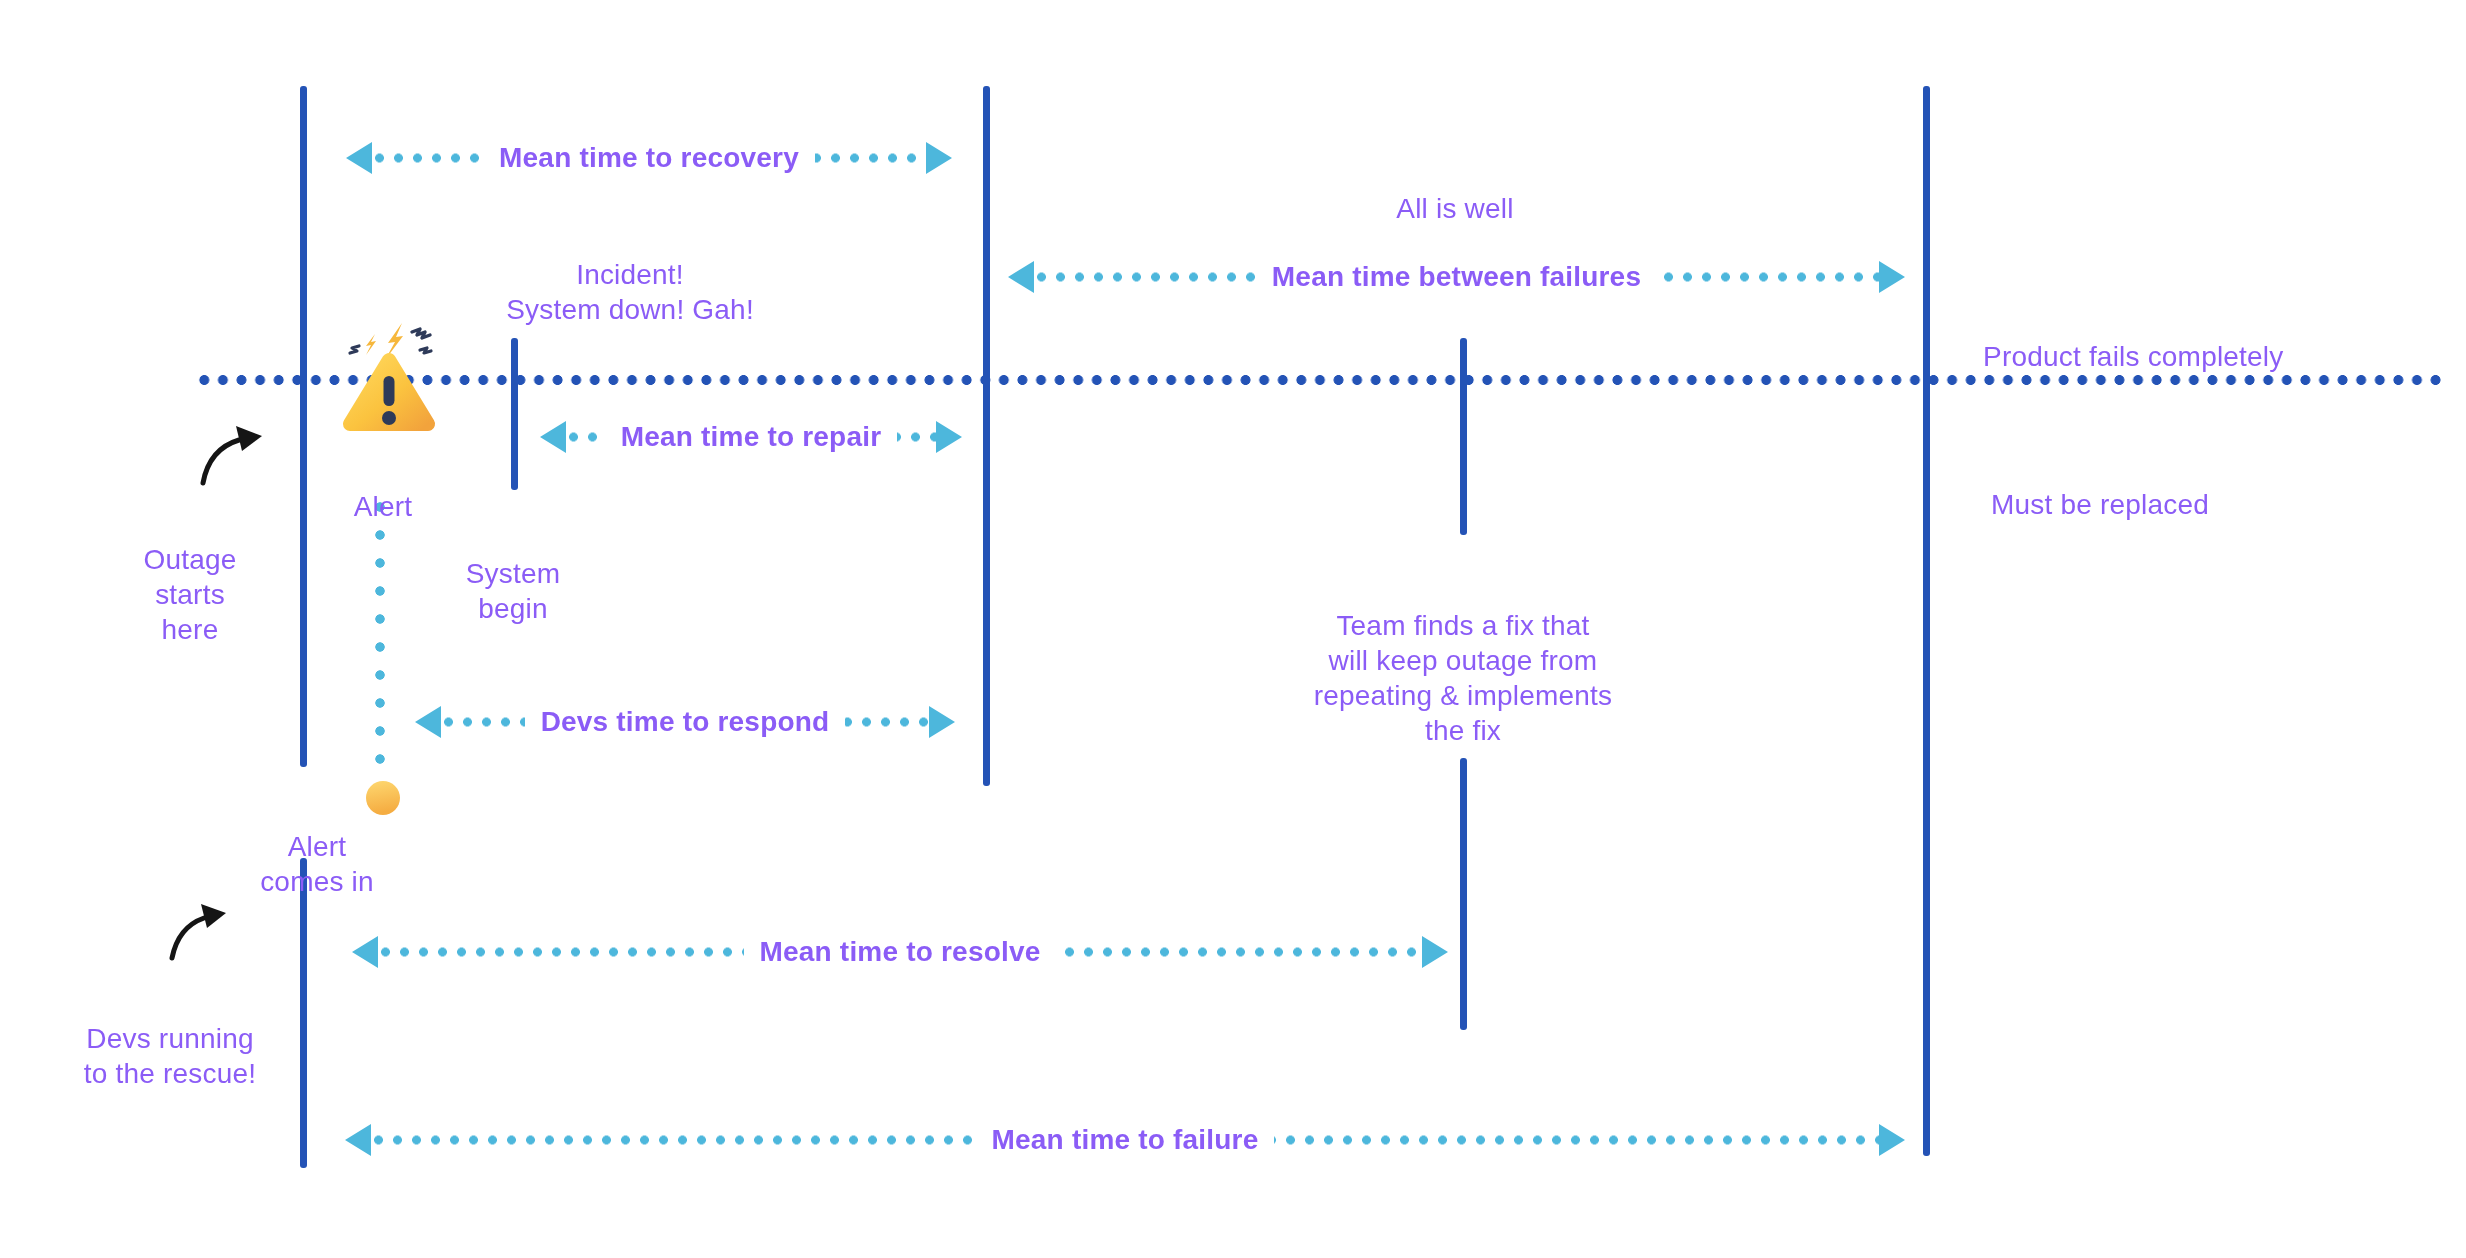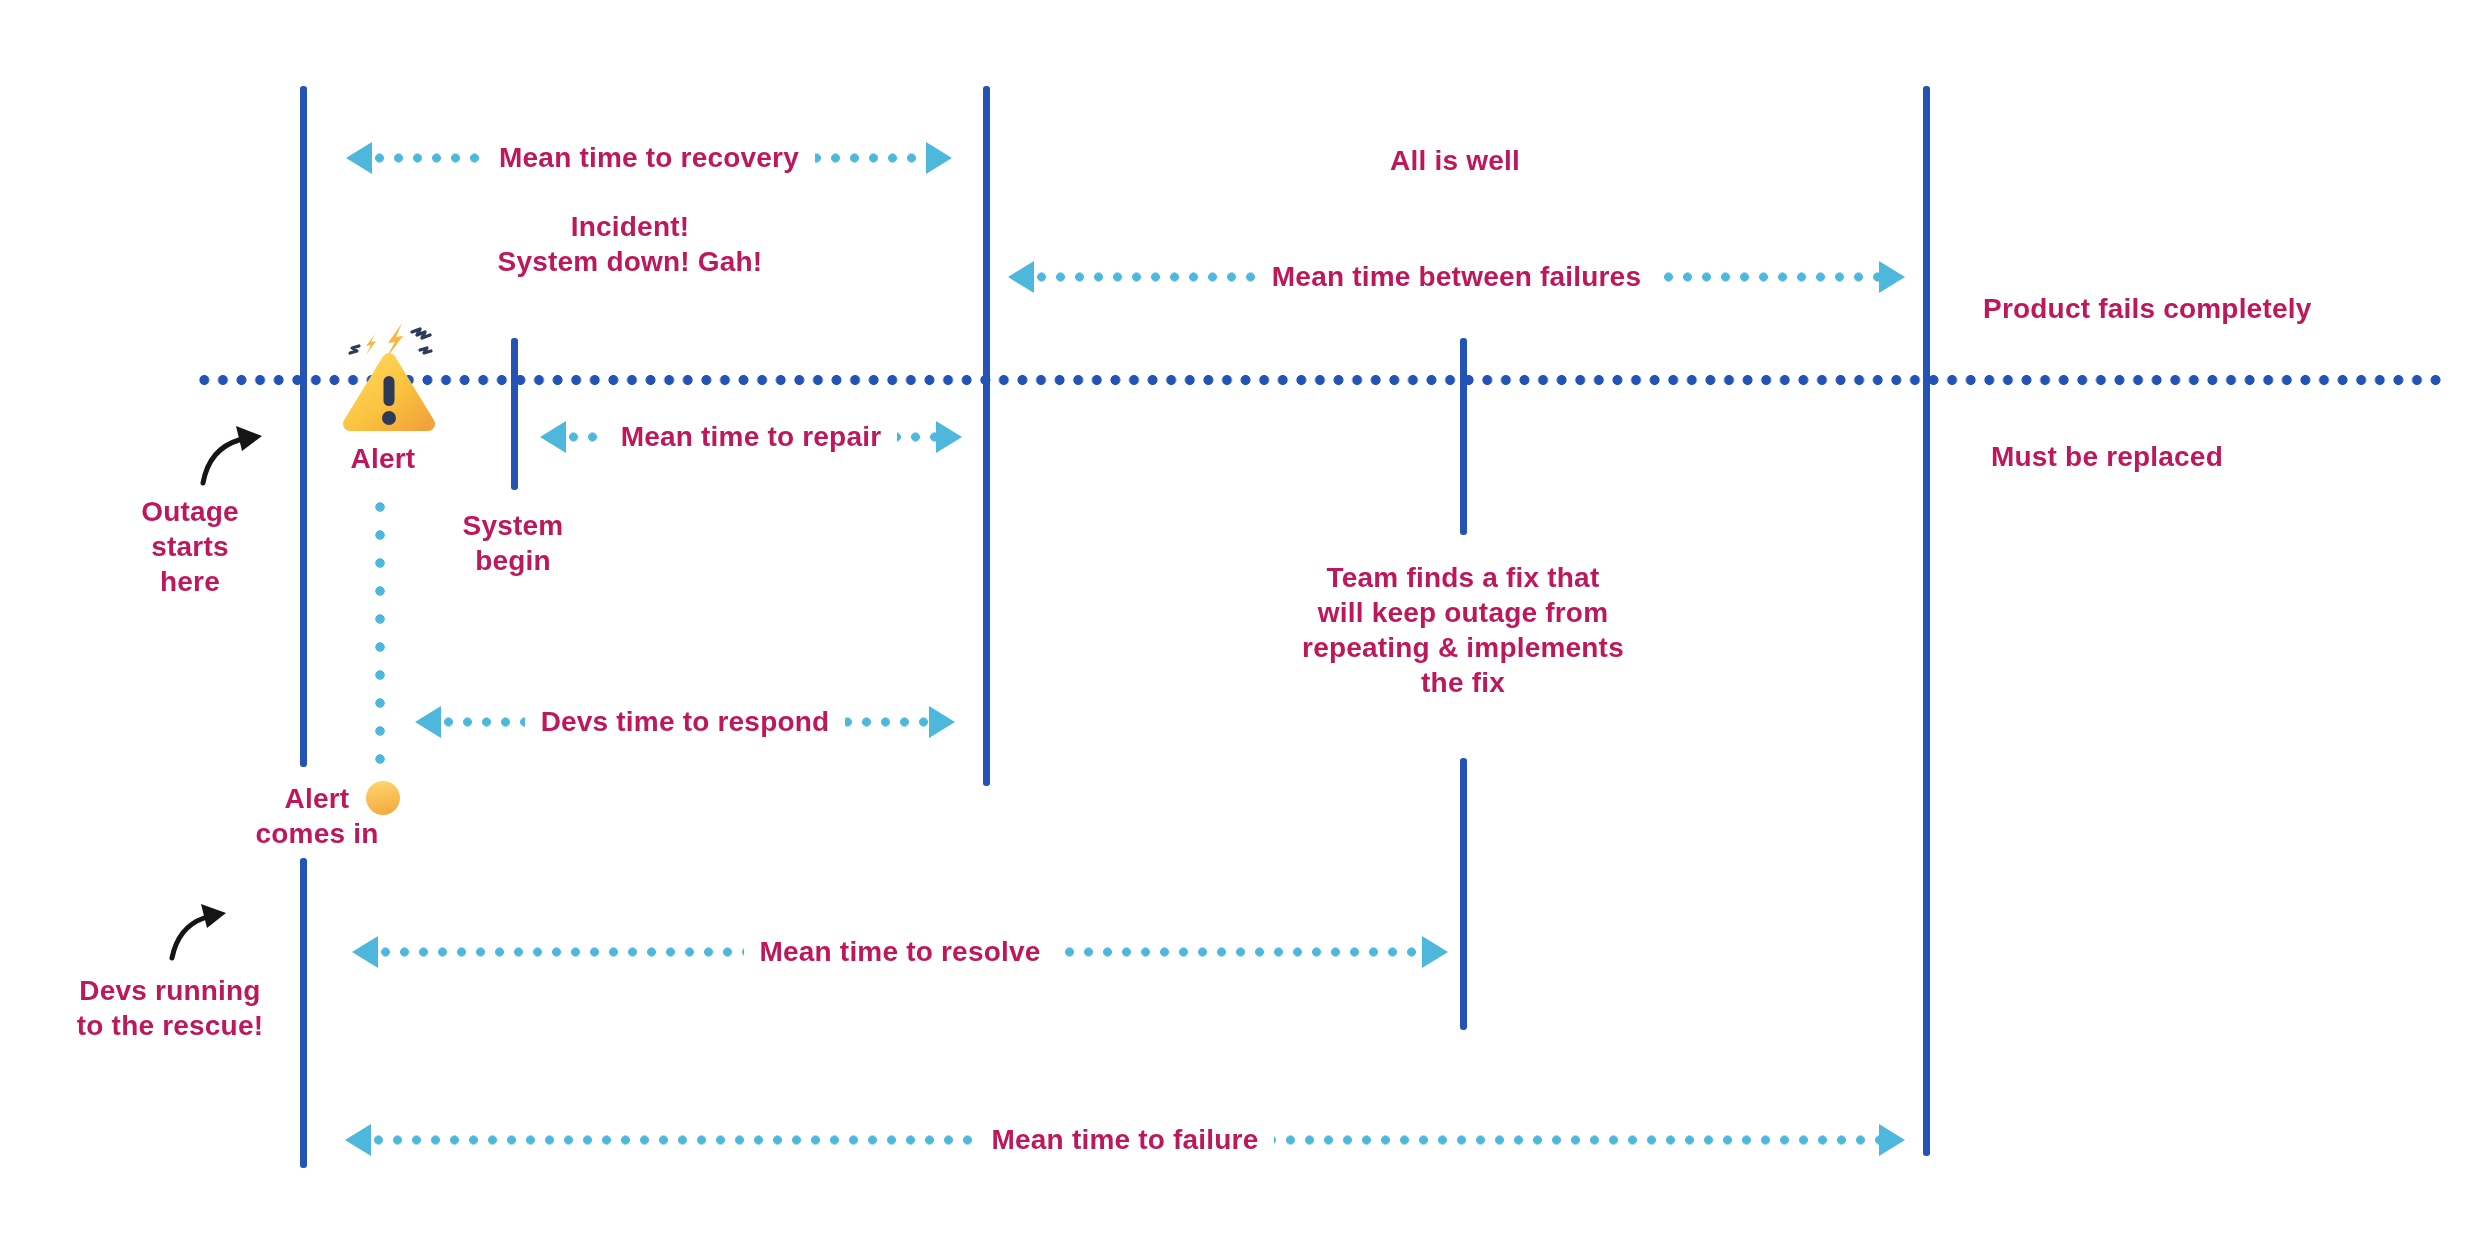--- a/index.html
+++ b/index.html
@@ -1,18 +1,18 @@
 <!DOCTYPE html>
 <html><head>
 <meta charset="utf-8">
 <style>
   html,body{margin:0;padding:0;background:#fff;}
   .canvas{
     position:relative;width:2466px;height:1258px;background:#fff;overflow:hidden;
-    font-family:"Liberation Sans",sans-serif;color:#be185d;
+    font-family:"Liberation Sans",sans-serif;color:#8b5cf6;
   }
   
   .vline{position:absolute;width:7px;background:#2453b6;border-radius:3px;}
   
   .h-dots{
     position:absolute;left:195px;top:375px;width:2247px;height:10px;
     background-image:radial-gradient(circle,#2453b6 4.6px,rgba(0,0,0,0) 5.3px);
     background-size:18.6px 10px;background-position:0 50%;background-repeat:repeat-x;
   }
   
@@ -29,21 +29,21 @@
     background-size:19px 9px;background-position:0 50%;background-repeat:repeat-x;
   }
   .metric .head{position:absolute;width:0;height:0;border-top:16px solid transparent;border-bottom:16px solid transparent;}
   .metric .head.left{left:0;border-right:26px solid #4db7dc;}
   .metric .head.right{right:0;border-left:26px solid #4db7dc;}
   .metric .mlabel{
     position:relative;z-index:1;background:#fff;padding:0 16px;
     font-size:28px;font-weight:bold;white-space:nowrap;letter-spacing:.2px;
   }
   
-  .lbl{position:absolute;font-size:28px;font-weight:bold;line-height:35px;letter-spacing:.2px;}
+  .lbl{position:absolute;font-size:28px;font-weight:normal;line-height:35px;letter-spacing:.2px;margin-top:48px;}
   .ctr{text-align:center;}
   .nowrap{white-space:nowrap;}
   
   .alert-dot{
     position:absolute;left:366px;top:781px;width:34px;height:34px;border-radius:50%;
     background:linear-gradient(170deg,#fdd36b 10%,#f5ad42 85%);
   }
   svg{position:absolute;overflow:visible;}
 </style>
 </head>

